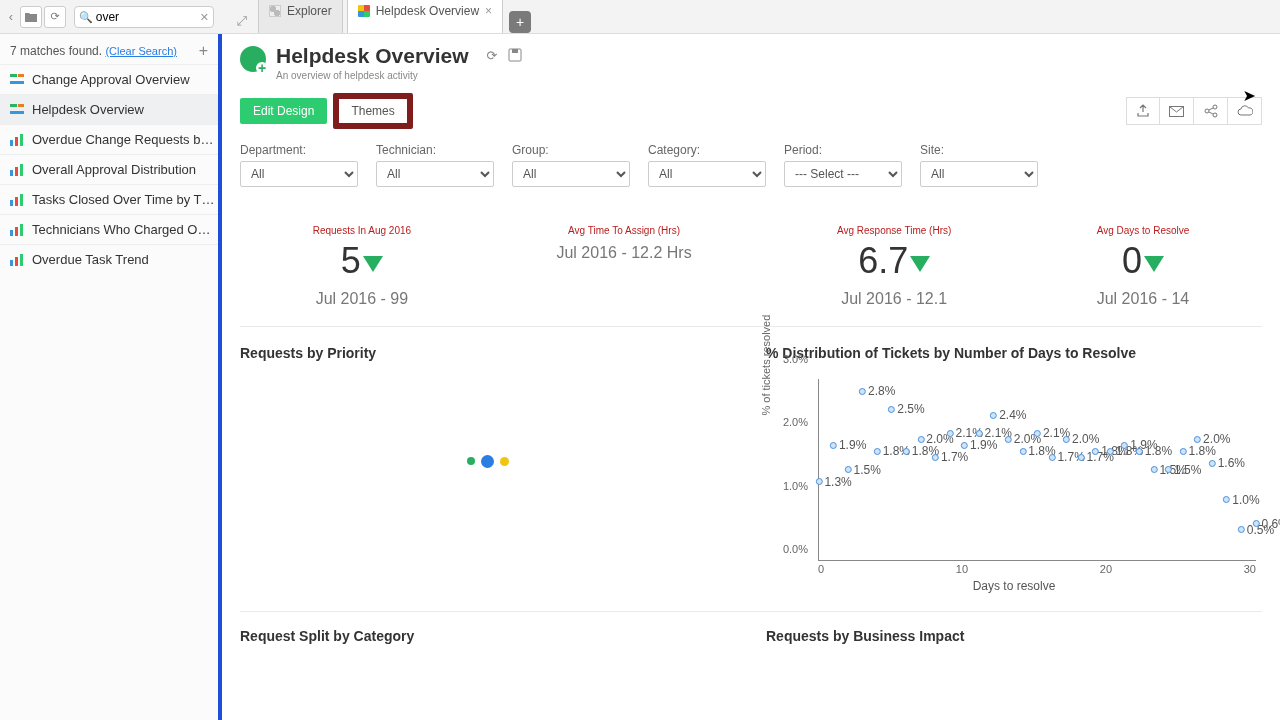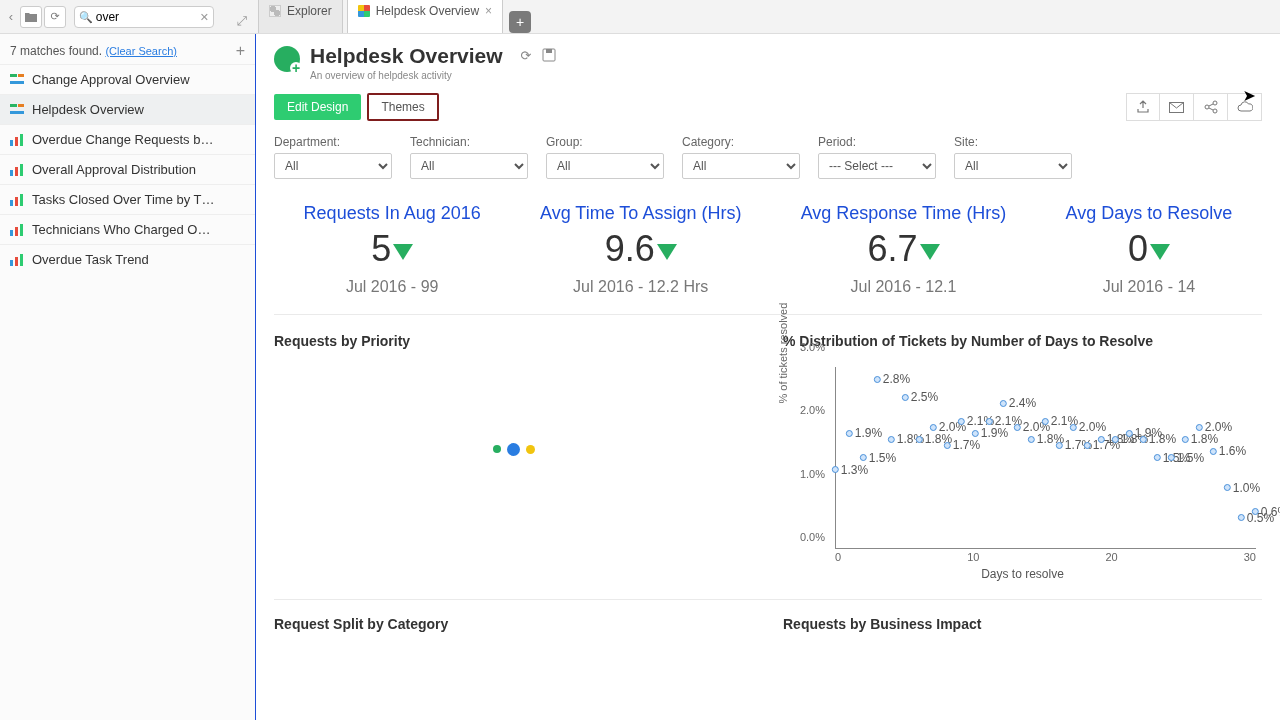--- a/index.html
+++ b/index.html
@@ -17,21 +17,21 @@
 .pin-btn { width: 24px; height: 24px; margin: 5px 4px 0 4px; color:#999; display:flex; align-items:center; justify-content:center; }
 .tab { display: flex; align-items: center; height: 45px; padding: 0 10px; border: 1px solid #ccc; border-bottom: none; border-radius: 6px 6px 0 0; margin-right: 4px; background: #e9e9e9; font-size: 12px; color: #555; gap: 6px; cursor:pointer; }
 .tab.active { background: #fff; }
 .tab .tabicon { width: 12px; height: 12px; display: inline-block; }
 .tab .tabicon.grid { background: conic-gradient(#e74c3c 0 90deg,#2ecc71 90deg 180deg,#3498db 180deg 270deg,#f1c40f 270deg 360deg); border-radius:1px; }
 .tab .tabicon.exp { background: radial-gradient(circle at 30% 30%, #bbb 30%, transparent 31%), radial-gradient(circle at 70% 70%, #bbb 30%, transparent 31%); background-color:#eee; border:1px solid #ccc; }
 .tab .close { color:#999; font-size:12px; }
 .newtab { width: 22px; height: 22px; background: #7a7a7a; border-radius: 4px; color: #fff; display: flex; align-items: center; justify-content: center; font-size: 14px; margin: 4px 0 0 2px; cursor:pointer; }
 
 .body { display: flex; flex: 1; overflow: hidden; }
-.sidebar { width: 256px; border-right: 1px solid #1d4ed8; background: #fbfbfb; display: flex; flex-direction: column; }
+.sidebar { width: 222px; border-right: 4px solid #1d4ed8; background: #fbfbfb; display: flex; flex-direction: column; }
 .matches { padding: 8px 10px 4px; font-size: 12px; color: #555; display:flex; align-items:center; justify-content:space-between; }
 .matches a { color: #2a7de1; text-decoration: underline; font-size: 11px; }
 .matches .plus { color:#888; font-size:16px; cursor:pointer; }
 .side-list { flex:1; overflow:auto; }
 .side-item { display: flex; align-items: center; gap: 8px; padding: 7px 10px; font-size: 13px; color: #333; border-top: 1px solid #eee; cursor:pointer; white-space: nowrap; overflow: hidden; text-overflow: ellipsis; }
 .side-item.selected { background: #eef0f1; }
 .sicon { width: 14px; height: 12px; display: inline-flex; flex-shrink:0; }
 .sicon.dash { background: linear-gradient(#28b463 50%, transparent 50%) 0 0/7px 6px no-repeat, linear-gradient(#e67e22 50%, transparent 50%) 8px 0/6px 6px no-repeat, linear-gradient(#3498db 50%, transparent 50%) 0 7px/14px 5px no-repeat; }
 .sicon.bar { background: linear-gradient(#3498db,#3498db) 0 6px/3px 6px no-repeat, linear-gradient(#e74c3c,#e74c3c) 5px 3px/3px 9px no-repeat, linear-gradient(#2ecc71,#2ecc71) 10px 0/3px 12px no-repeat; }
 
@@ -40,33 +40,33 @@
 .hdr-icon { width: 26px; height: 26px; background: #27ae60; border-radius: 50%; position: relative; margin-top:2px; }
 .hdr-icon::after { content:"+"; color:#fff; font-size:14px; position:absolute; right:-2px; bottom:-2px; background:#fff; width:12px; height:12px; border-radius:50%; color:#27ae60; display:flex; align-items:center; justify-content:center; font-weight:bold; }
 .title h1 { font-size: 21px; font-weight: 600; color: #333; }
 .title .sub { font-size: 10px; color: #888; margin-top:2px; }
 .title-actions { display:flex; gap:10px; margin-left:8px; margin-top:4px; color:#888; }
 .title-actions span { cursor:pointer; }
 
 .toolbar { display: flex; align-items: center; margin-top: 12px; }
 .btn { padding: 5px 12px; font-size: 12px; border-radius: 2px; cursor: pointer; border:1px solid transparent; }
 .btn.green { background: #2ecc71; color: #fff; }
-.btn.plain { background: #fff; border:2px solid #7f1d1d; color:#555; }
+.btn.plain { background: #fff; border:6px solid #7f1d1d; color:#555; }
 .toolbar-right { margin-left:auto; display:flex; gap:0; }
 .ticon { width:34px; height:28px; border:1px solid #ddd; border-left:none; display:flex; align-items:center; justify-content:center; color:#777; background:#fff; cursor:pointer; }
 .ticon:first-child { border-left:1px solid #ddd; }
 
 .filters { display: flex; gap: 18px; margin-top: 14px; }
 .filter { display:flex; flex-direction:column; }
 .filter label { font-size: 12px; color: #666; margin-bottom:4px; }
 .filter select { width: 118px; height: 26px; border:1px solid #ccc; border-radius:2px; padding: 0 6px; font-size:12px; color:#555; background:#fff; }
 
 .kpis { display:flex; justify-content:space-around; margin-top: 24px; padding-bottom:18px; border-bottom:1px solid #eaeaea; }
 .kpi { text-align:center; }
-.kpi .t { font-size: 18px; color:#1d4ed8; }
+.kpi .t { font-size: 10px; color:#b91c1c;margin-top:14px; }
 .kpi .v { font-size: 36px; font-weight:500; color:#333; margin-top:4px; display:flex; align-items:center; justify-content:center; gap:2px; }
 .kpi .tri { width:0; height:0; border-left:10px solid transparent; border-right:10px solid transparent; border-top:16px solid #27ae60; display:inline-block; margin-top:6px; }
 .kpi .c { font-size:16px; color:#777; margin-top:8px; }
 
 .charts { display:flex; gap:30px; margin-top:18px; border-bottom:1px solid #eaeaea; padding-bottom:20px; }
 .chart { flex:1; }
 .chart h3 { font-size:14px; font-weight:600; color:#333; margin-bottom:10px; }
 .loading-dots { display:flex; gap:6px; justify-content:center; align-items:center; height:180px; }
 .loading-dots span { width:10px; height:10px; border-radius:50%; }
 .loading-dots span:nth-child(1){ background:#27ae60; width:8px; height:8px; }
@@ -242,21 +242,20 @@
         </div>
 
       <div class="kpis" id="kpis">
           <div class="kpi">
             <div class="t">Requests In Aug 2016</div>
   <div class="v">5<span class="tri"></span></div>
   <div class="c">Jul 2016 - 99</div>
           </div>
           <div class="kpi">
             <div class="t">Avg Time To Assign (Hrs)</div>
-  <div class="v">9.6<span class="tri"></span></div>
   <div class="c">Jul 2016 - 12.2 Hrs</div>
           </div>
           <div class="kpi">
             <div class="t">Avg Response Time (Hrs)</div>
   <div class="v">6.7<span class="tri"></span></div>
   <div class="c">Jul 2016 - 12.1</div>
           </div>
           <div class="kpi">
             <div class="t">Avg Days to Resolve</div>
   <div class="v">0<span class="tri"></span></div>

